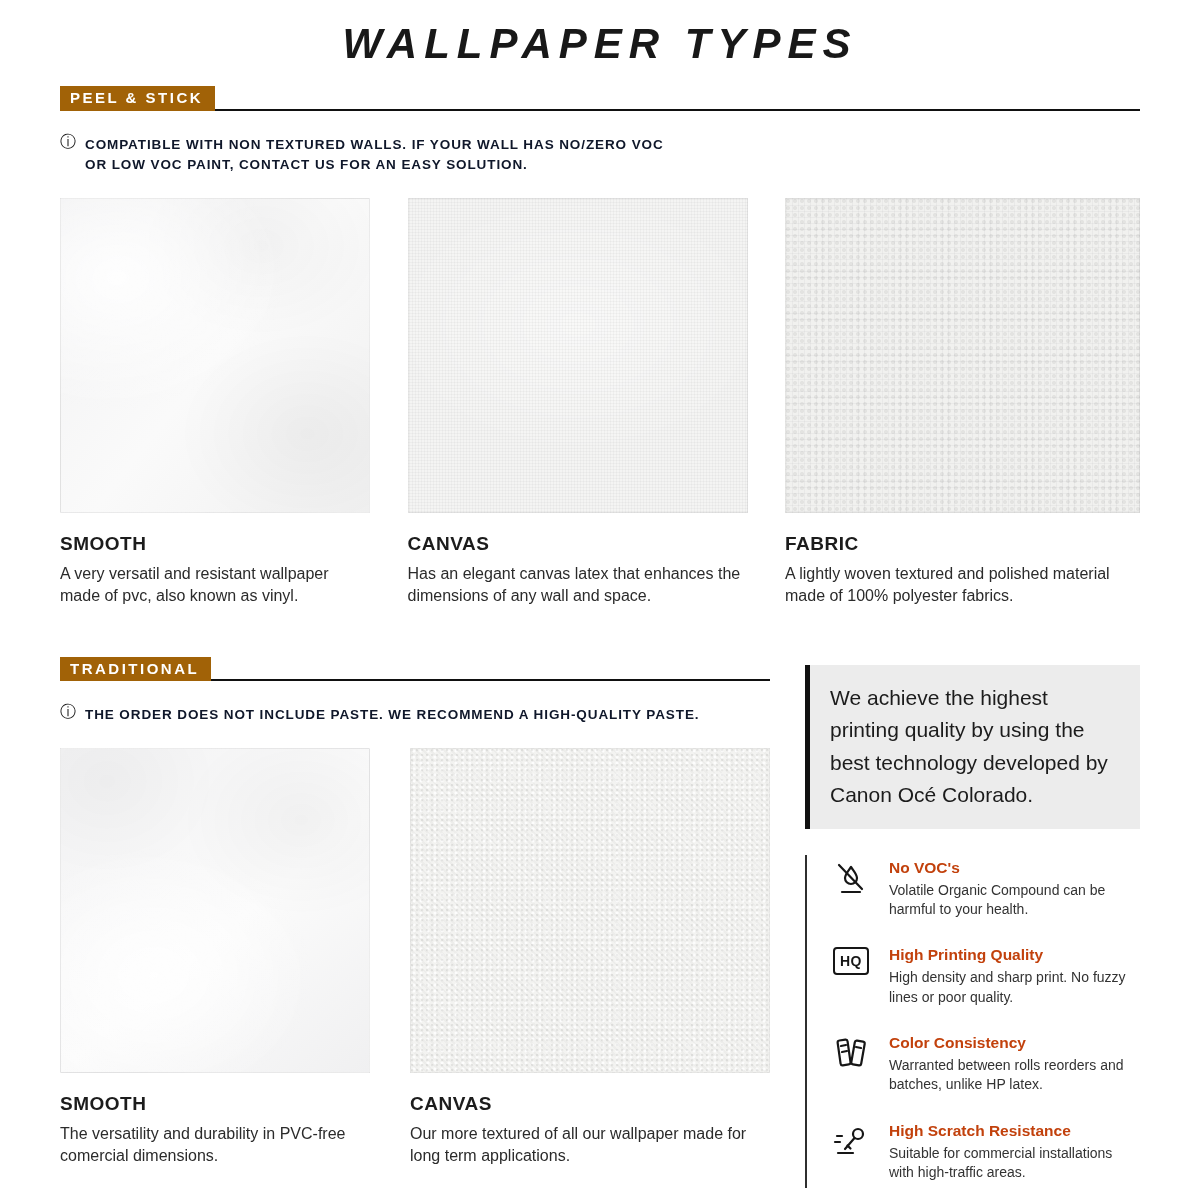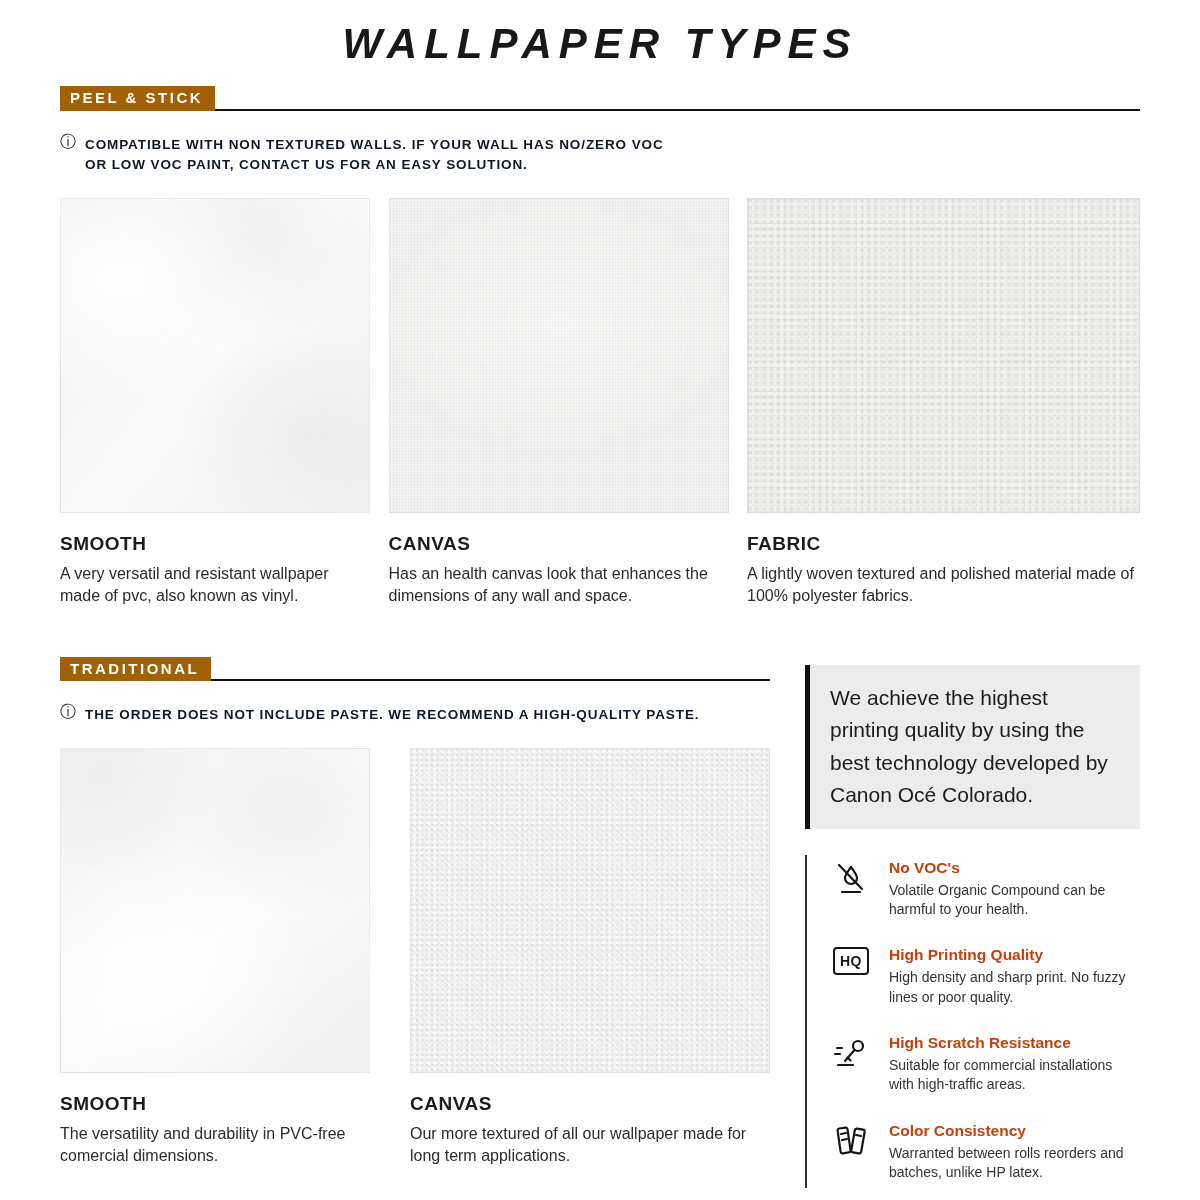--- a/index.html
+++ b/index.html
@@ -23,21 +23,21 @@
   .info-icon {
     font-size:16px; line-height:16px; color:#111; flex:0 0 auto; margin-top:-1px;
   }
   .note-text {
     font-size:13.5px; font-weight:600; letter-spacing:0.9px; line-height:1.55;
     text-transform:uppercase; color:#0f172a; max-width:580px;
   }
   .note-text.wide { max-width:700px; }
 
   .swatch-row { display:flex; justify-content:space-between; margin-top:22px; }
-  .card.c1 { width:310px; } .card.c2 { width:340px; } .card.c3 { width:393px; }
+  .card.c1 { width:310px; } .card.c2 { width:340px; } .card.c3 { width:355px; }
   .card.b1 { width:310px; } .card.b2 { width:360px; }
   .swatch { width:100%; height:315px; border:1px solid rgba(0,0,0,0.05); }
   .swatch.tall { height:325px; }
   .card h3 { margin-top:20px; font-size:19px; font-weight:700; letter-spacing:0.5px; color:#1c1c1c; }
   .card p  { margin-top:8px; font-size:16px; line-height:1.35; color:#2b2b2b; }
 
   
   .tex-smooth {
     background-color:#f6f6f6;
     background-image:
@@ -119,21 +119,21 @@
 
   <div class="swatch-row">
     <div class="card c1">
       <div class="swatch tex-smooth"></div>
       <h3>SMOOTH</h3>
       <p>A very versatil and resistant wallpaper made of pvc, also known as vinyl.</p>
     </div>
     <div class="card c2">
       <div class="swatch tex-canvas"></div>
       <h3>CANVAS</h3>
-      <p>Has an health canvas look that enhances the dimensions of any wall and space.</p>
+      <p>Has an elegant canvas latex that enhances the dimensions of any wall and space.</p>
     </div>
     <div class="card c3">
       <div class="swatch tex-fabric"></div>
       <h3>FABRIC</h3>
       <p>A lightly woven textured and polished material made of 100% polyester fabrics.</p>
     </div>
   </div>
 
   <div class="bottom">
 
@@ -182,53 +182,53 @@
           </div>
         </div>
 
         <div class="feature">
           <div class="icon-wrap">
             <span class="hq-box">HQ</span>
           </div>
           <div>
             <h4>High Printing Quality</h4>
             <p>High density and sharp print. No fuzzy lines or poor quality.</p>
+          </div>
+        </div>
+
+        <div class="feature">
+          <div class="icon-wrap">
+            <svg class="line-icon" width="36" height="36" viewBox="0 0 36 36">
+              <rect x="6" y="5" width="10" height="25" rx="2" transform="rotate(-8 11 17)"></rect>
+              <line x1="8" y1="11" x2="13" y2="10"></line>
+              <line x1="9" y1="17" x2="14" y2="16"></line>
+              <rect x="20" y="6" width="10" height="24" rx="2" transform="rotate(10 25 18)"></rect>
+              <line x1="23" y1="12" x2="28" y2="13"></line>
+            </svg>
+          </div>
+          <div>
+            <h4>Color Consistency</h4>
+            <p>Warranted between rolls reorders and batches, unlike HP latex.</p>
           </div>
         </div>
 
         <div class="feature">
           <div class="icon-wrap">
             <svg class="line-icon" width="36" height="36" viewBox="0 0 36 36">
               <circle cx="25" cy="11" r="5"></circle>
               <path d="M21.5 15 L12 26"></path>
               <path d="M14.5 22.5 l3 3"></path>
               <line x1="4" y1="13" x2="9" y2="13"></line>
               <line x1="2" y1="19" x2="7" y2="19"></line>
               <line x1="5" y1="30" x2="20" y2="30"></line>
             </svg>
           </div>
           <div>
             <h4>High Scratch Resistance</h4>
             <p>Suitable for commercial installations with high-traffic areas.</p>
           </div>
         </div>
 
-        <div class="feature">
-          <div class="icon-wrap">
-            <svg class="line-icon" width="36" height="36" viewBox="0 0 36 36">
-              <rect x="6" y="5" width="10" height="25" rx="2" transform="rotate(-8 11 17)"></rect>
-              <line x1="8" y1="11" x2="13" y2="10"></line>
-              <line x1="9" y1="17" x2="14" y2="16"></line>
-              <rect x="20" y="6" width="10" height="24" rx="2" transform="rotate(10 25 18)"></rect>
-              <line x1="23" y1="12" x2="28" y2="13"></line>
-            </svg>
-          </div>
-          <div>
-            <h4>Color Consistency</h4>
-            <p>Warranted between rolls reorders and batches, unlike HP latex.</p>
-          </div>
-        </div>
-
       </div>
     </div>
 
   </div>
 </div>
 
 </body></html>

